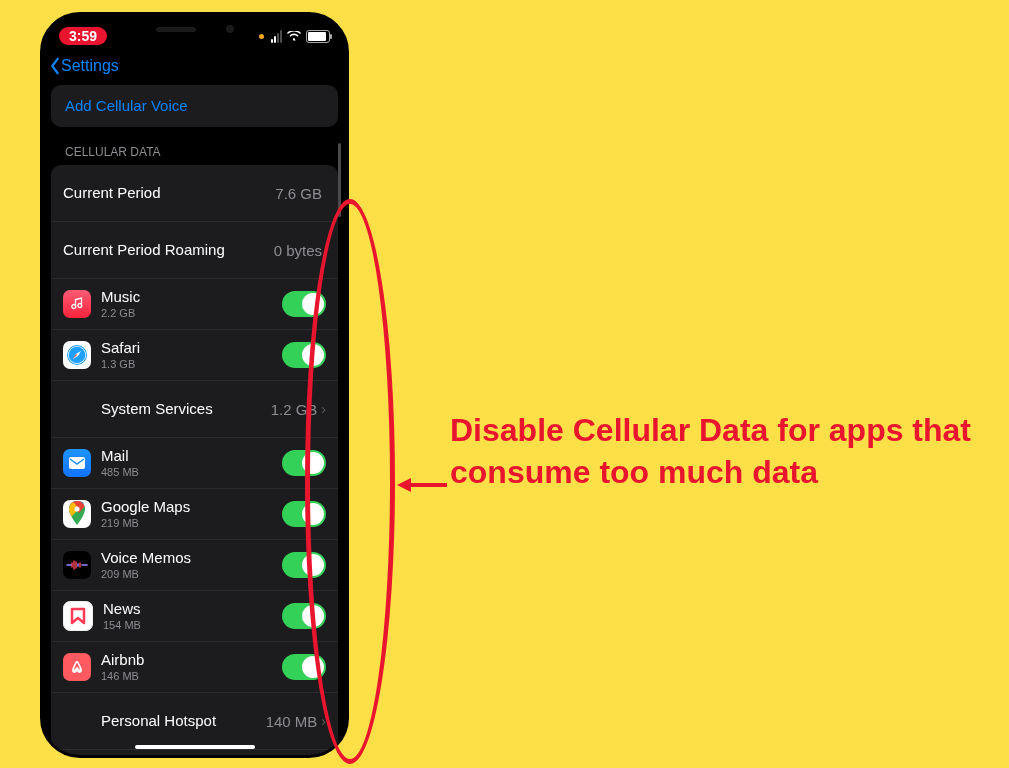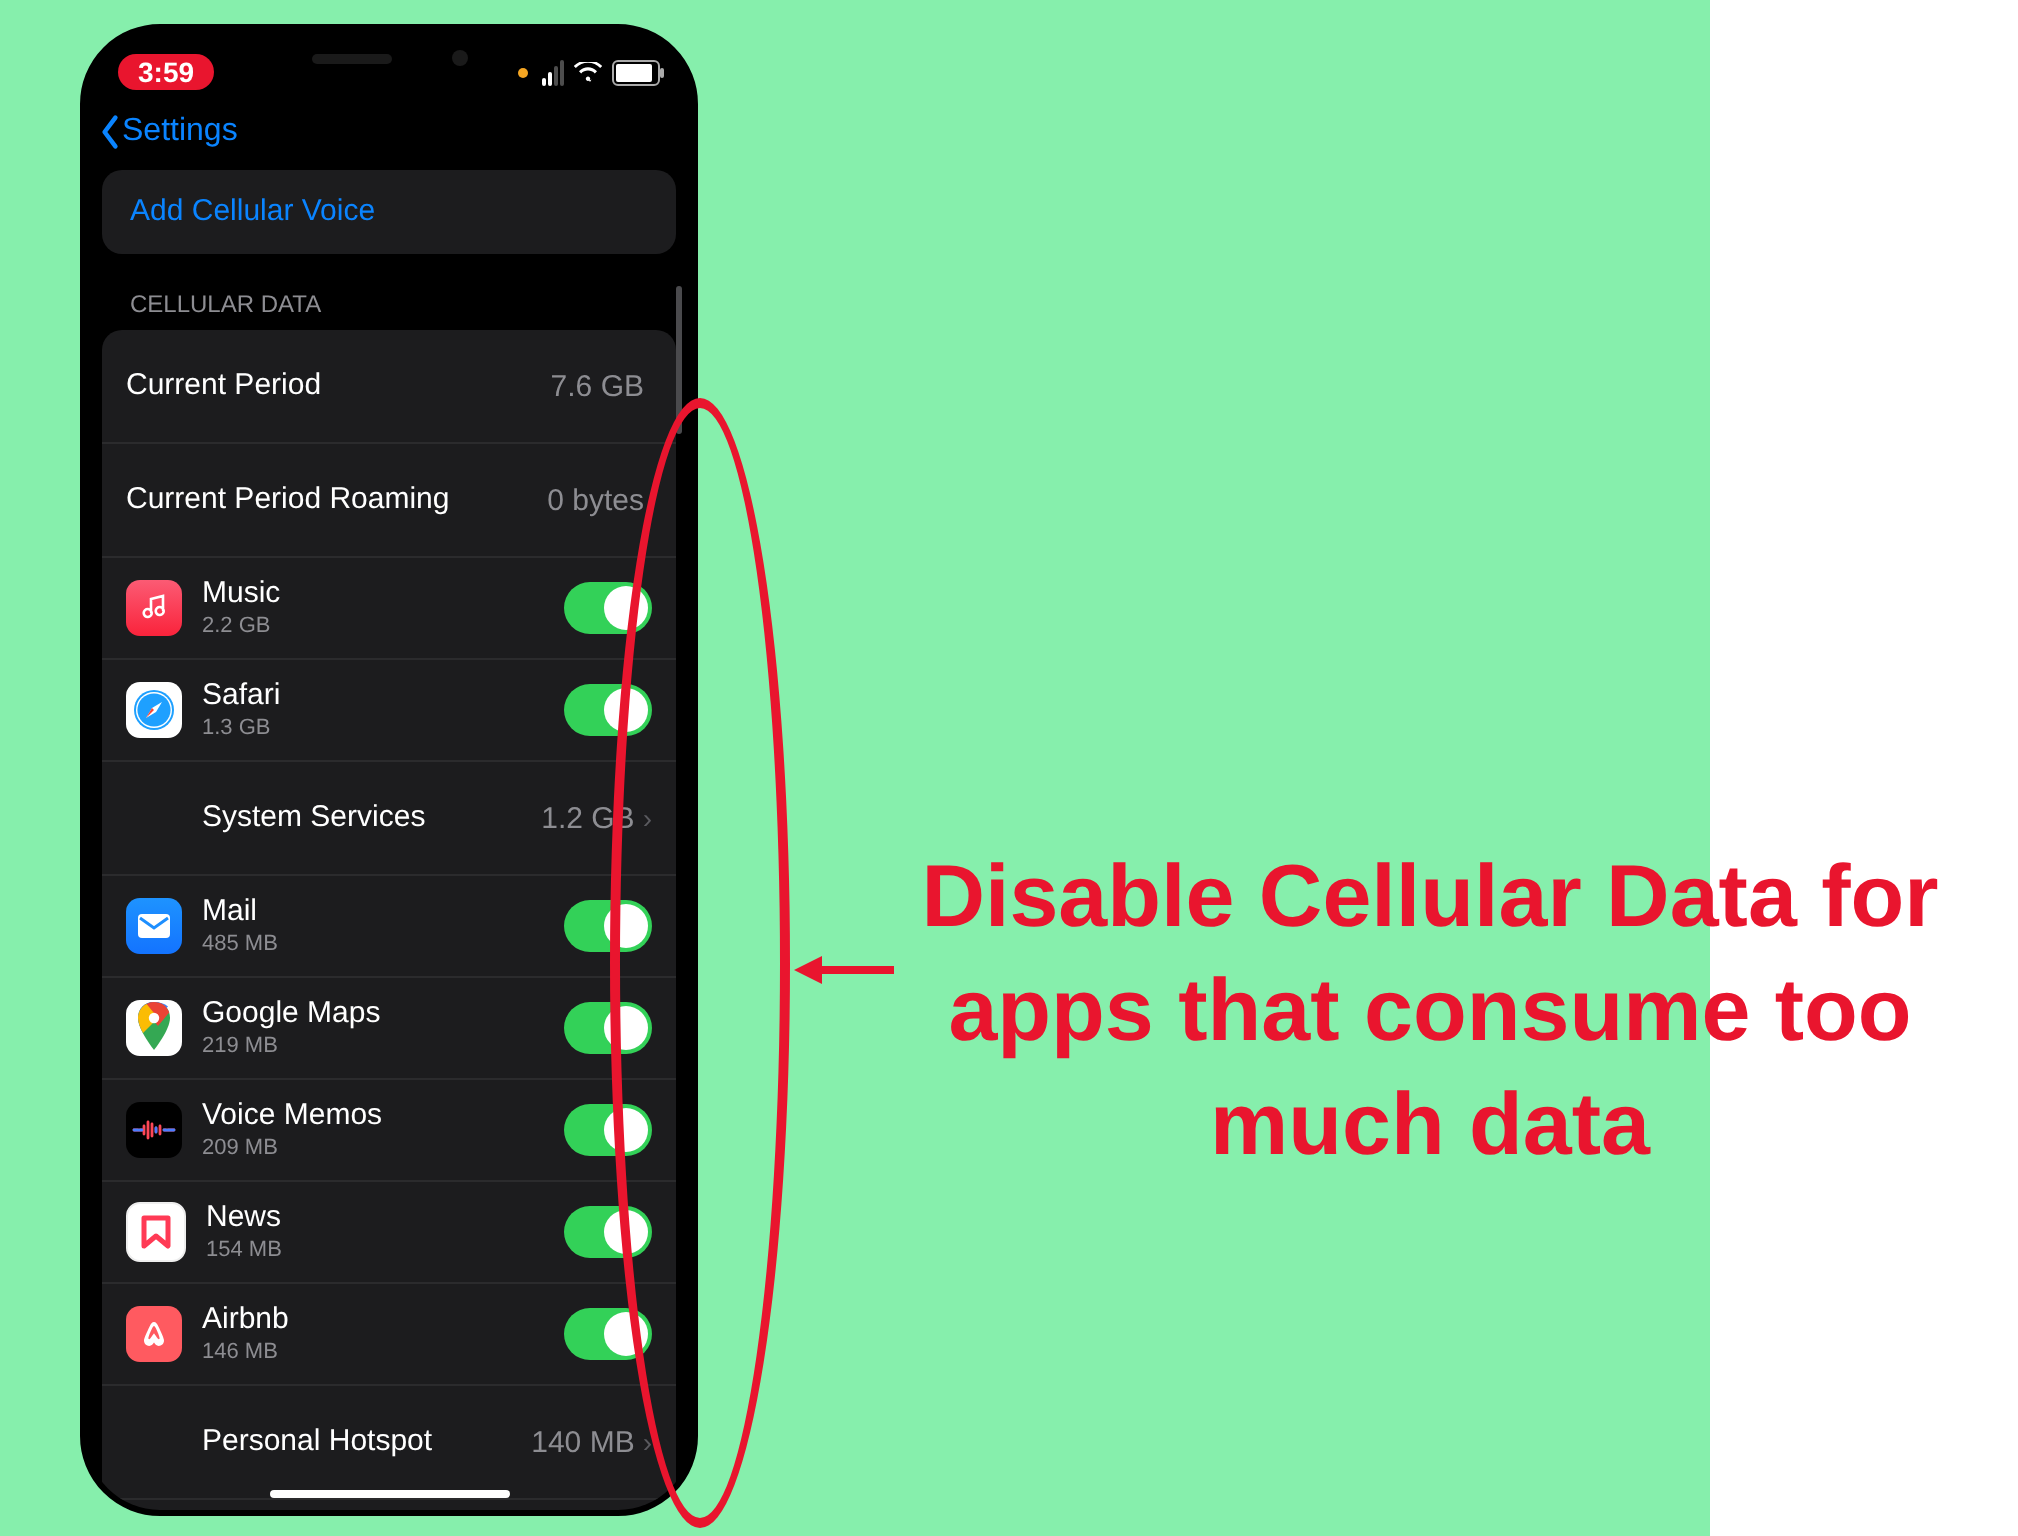--- a/index.html
+++ b/index.html
@@ -1,16 +1,16 @@
 <!DOCTYPE html>
 <html><head>
 <meta charset="utf-8">
 <style>
   html,body{margin:0;padding:0;background:#fff;font-family:-apple-system,Helvetica,Arial,sans-serif;}
-  .stage{position:relative;width:855px;height:768px;background:#86efac;}
+  .stage{position:relative;width:1009px;height:768px;background:#fde047;}
   .phone{position:absolute;left:40px;top:12px;width:303px;height:740px;background:#000;border-radius:40px;border:3px solid #000;overflow:hidden;}
   .notch{position:absolute;top:0;left:50%;transform:translateX(-50%);width:130px;height:28px;background:#000;border-bottom-left-radius:18px;border-bottom-right-radius:18px;z-index:5;display:flex;align-items:center;justify-content:center;gap:30px;}
   .speaker{width:40px;height:5px;background:#1a1a1a;border-radius:3px;}
   .cam{width:8px;height:8px;background:#1a1a1a;border-radius:50%;}
   .status{display:flex;justify-content:space-between;align-items:center;padding:8px 16px 2px;height:26px;}
   .timepill{background:#e9152e;color:#fff;font-weight:700;font-size:14px;border-radius:14px;padding:1px 10px;}
   .sicons{display:flex;align-items:center;gap:5px;}
   .dot-orange{width:5px;height:5px;background:#f5a623;border-radius:50%;margin-right:2px;}
   .sig{display:flex;align-items:flex-end;gap:1px;}
   .sig span{width:2px;background:#fff;border-radius:1px;}
@@ -49,21 +49,21 @@
   .ic-gmaps{background:#fff;}
   .ic-voice{background:#000;}
   .ic-news{background:#fff;border:1px solid #eee;}
   .ic-airbnb{background:#ff5a60;}
   .spacer28{width:28px;flex-shrink:0;}
   .scrollind{position:absolute;right:5px;top:128px;width:3px;height:74px;background:#4a4a4d;border-radius:2px;}
   .homebar{position:absolute;bottom:6px;left:50%;transform:translateX(-50%);width:120px;height:4px;background:#fff;border-radius:3px;}
   
   .annot-oval{position:absolute;left:305px;top:199px;width:80px;height:555px;border:5px solid #e9152e;border-radius:50%;pointer-events:none;}
   .annot-arrow{position:absolute;left:395px;top:475px;}
-  .annot-text{position:absolute;left:450px;top:420px;width:530px;color:#e9152e;font-weight:700;font-size:44px;line-height:1.3;text-align:center;font-family:Arial,Helvetica,sans-serif;}
+  .annot-text{position:absolute;left:450px;top:410px;width:530px;color:#e9152e;font-weight:700;font-size:32px;line-height:1.3;text-align:left;font-family:Arial,Helvetica,sans-serif;}
 </style>
 </head>
 <body>
 <div class="stage">
 
 <div class="phone">
   <div class="notch">
     <div class="speaker"></div>
         <div class="cam"></div>
   </div>

